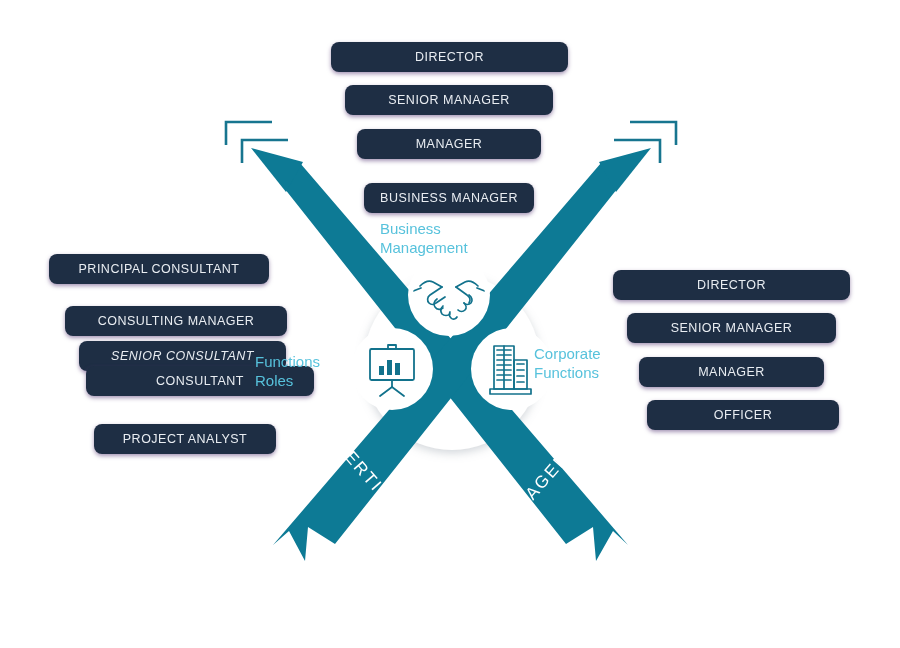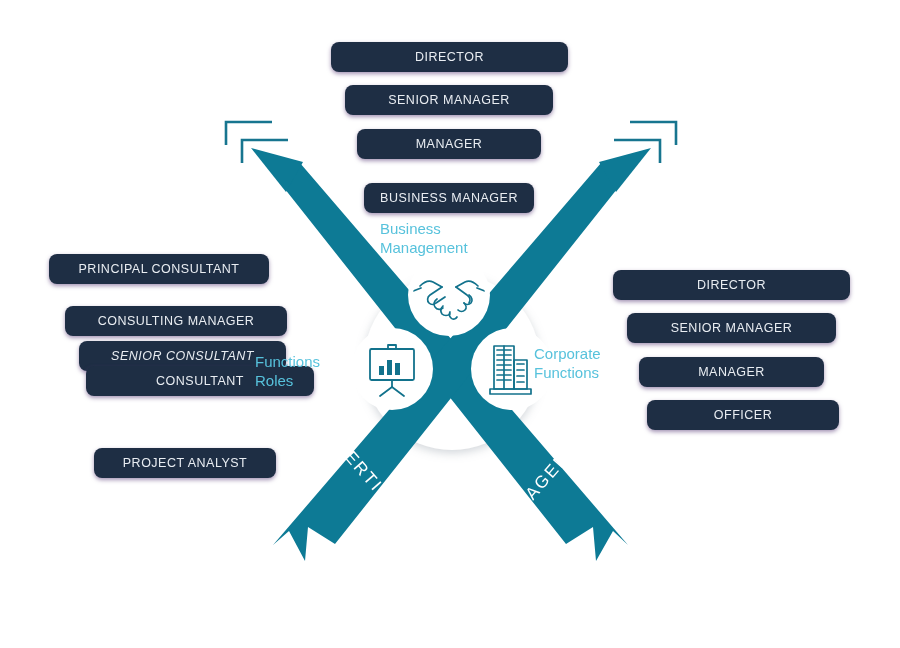--- a/index.html
+++ b/index.html
@@ -179,21 +179,21 @@
   </div>
   <div class="pill" style="left:65px;top:306px;width:222px;">
     <span>CONSULTING MANAGER</span>
   </div>
   <div class="pill" style="left:79px;top:341px;width:207px;font-style:italic;">
     <span>SENIOR CONSULTANT</span>
   </div>
   <div class="pill" style="left:86px;top:366px;width:228px;">
     <span>CONSULTANT</span>
   </div>
-  <div class="pill" style="left:94px;top:448px;width:182px;">
+  <div class="pill" style="left:94px;top:424px;width:182px;">
     <span>PROJECT ANALYST</span>
   </div>
 
   <div class="pill" style="left:613px;top:270px;width:237px;">
     <span>DIRECTOR</span>
   </div>
   <div class="pill" style="left:627px;top:313px;width:209px;">
     <span>SENIOR MANAGER</span>
   </div>
   <div class="pill" style="left:639px;top:357px;width:185px;">

